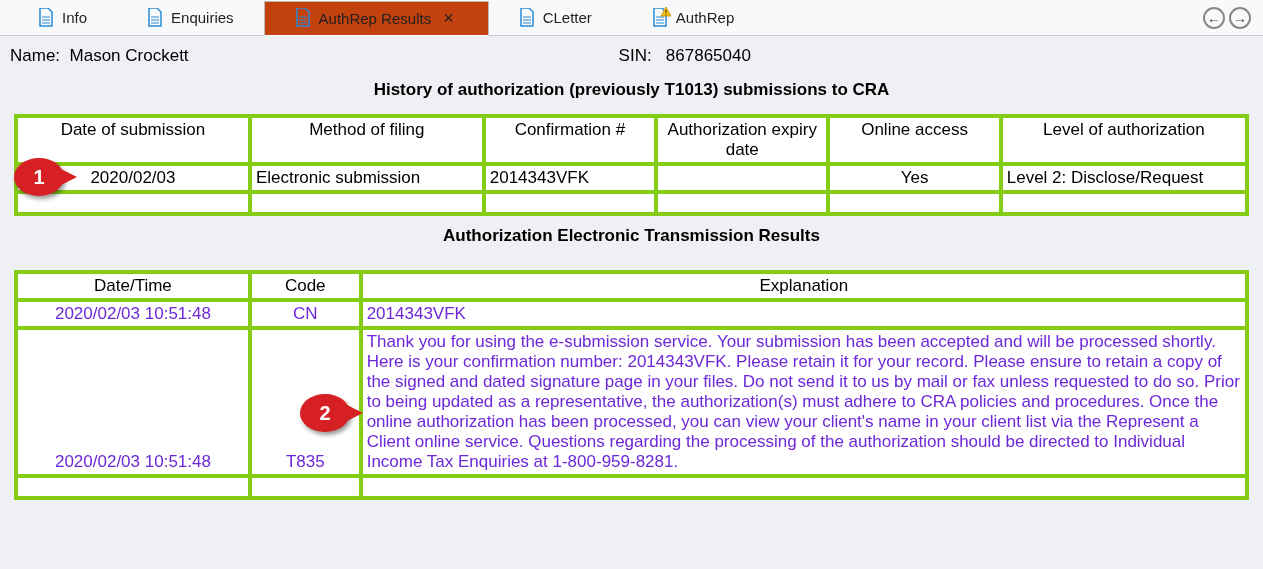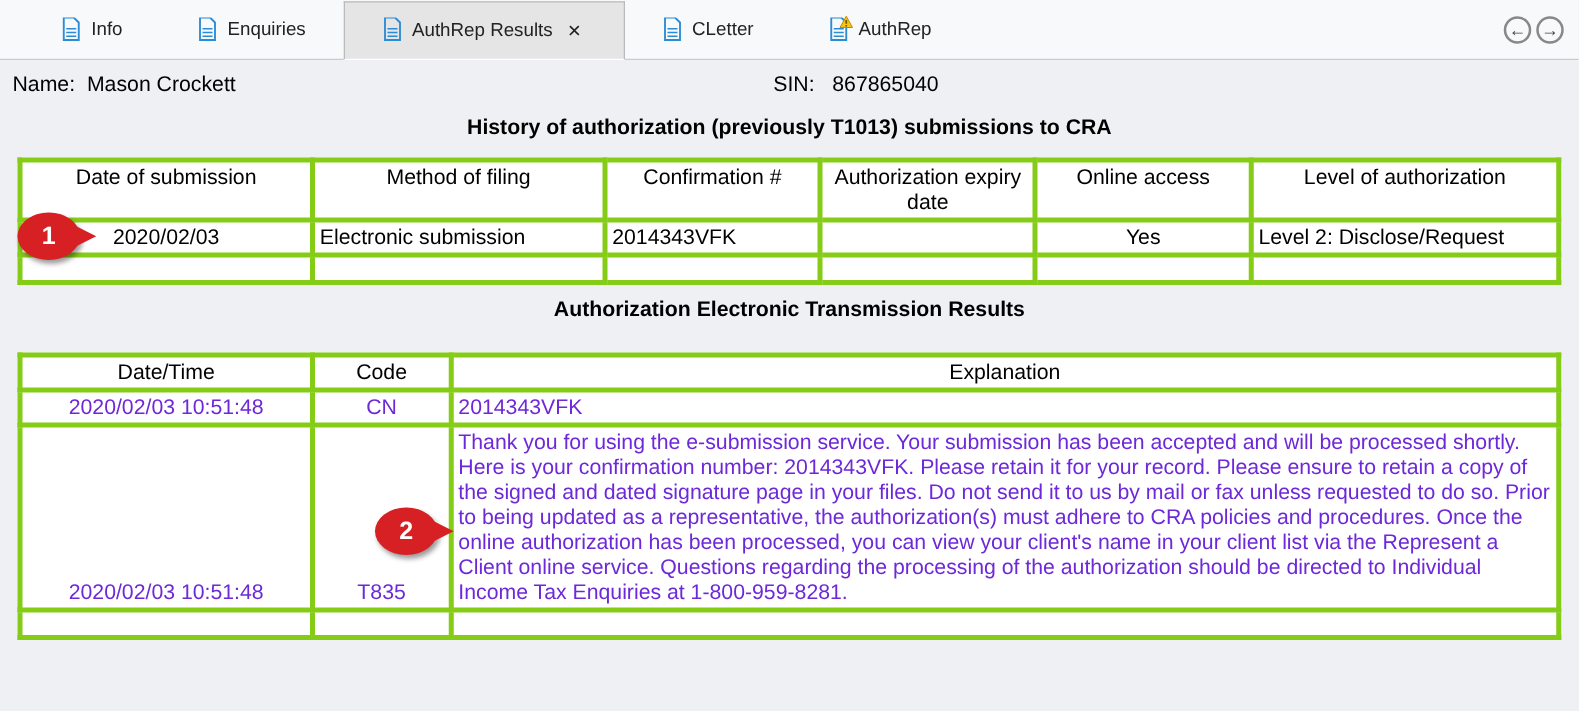--- a/index.html
+++ b/index.html
@@ -8,39 +8,39 @@
       padding: 0;
       font-family: Arial, sans-serif;
       font-size: 14px;
       background: #eef0f4;
       color: #000;
     }
 
     .tabbar {
       display: flex;
       align-items: center;
-      height: 48px;
+      height: 36px;
       background: #f7f9fb;
       border-bottom: 1px solid #ccc;
       gap: 0;
-      padding-left: 19px;
+      padding-left: 8px;
     }
     .tab {
       display: flex;
       align-items: center;
       gap: 8px;
       padding: 0 30px;
       height: 100%;
       font-size: 15px;
       color: #222;
       cursor: pointer;
       position: relative;
     }
     .tab.active {
-      background: #e5e5e5;
+      background: #c2410c;
       border-left: 1px solid #bbb;
       border-right: 1px solid #bbb;
       border-top: 1px solid #bbb;
       margin-bottom: -1px;
       border-bottom: 1px solid #fff;
       justify-content: space-between;
     }
     .file-icon {
       width: 16px;
       height: 20px;

